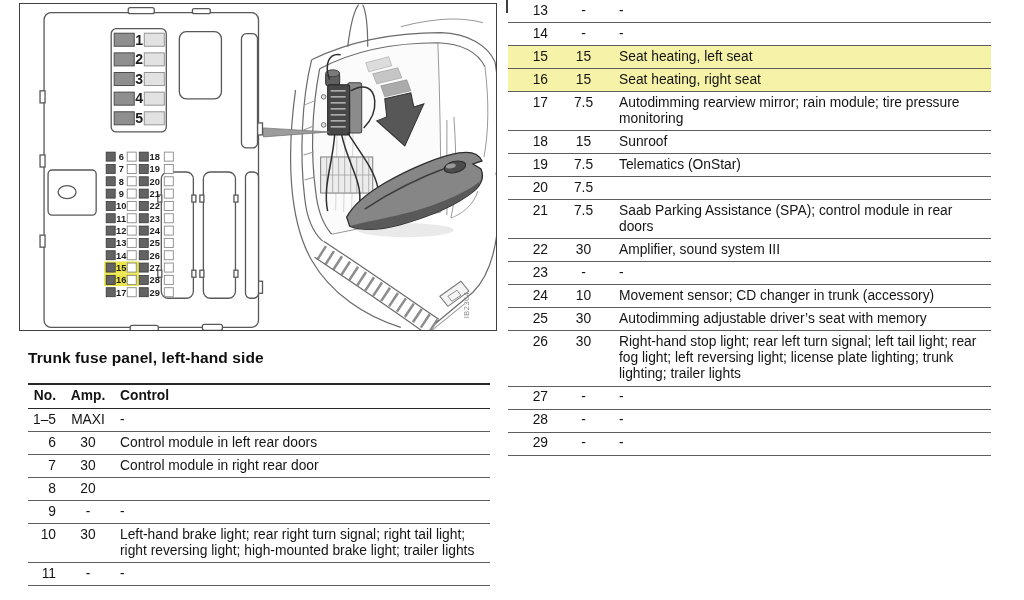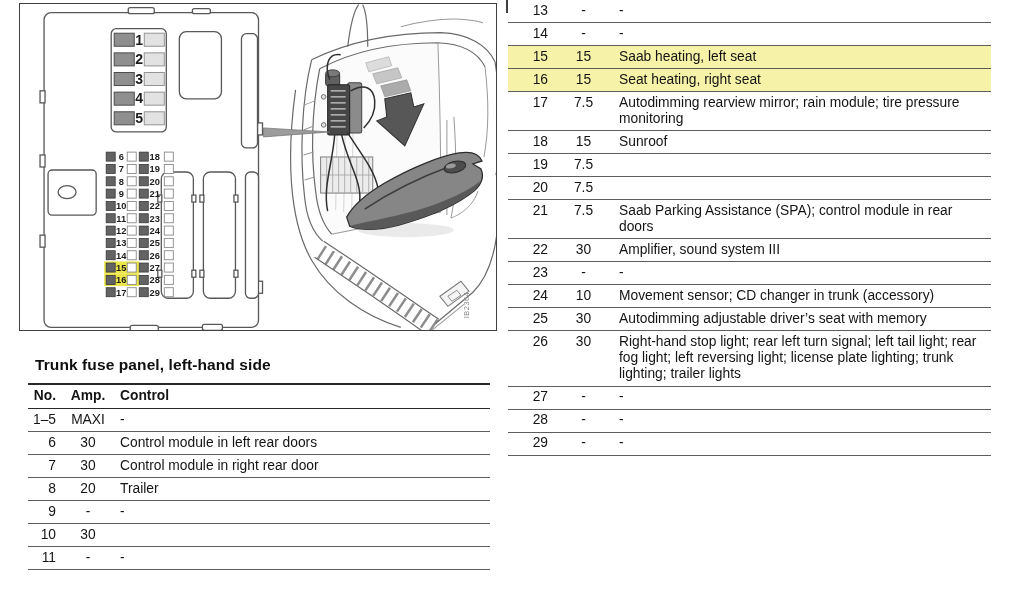--- a/index.html
+++ b/index.html
@@ -19,21 +19,21 @@
   .fdark{fill:#8f8f8f;stroke:#4c4c4c;stroke-width:1;}
   .flight{fill:#e2e2e2;stroke:#949494;stroke-width:1;}
   .fsq-dark{fill:#636363;stroke:#383838;stroke-width:.8;}
   .fsq-light{fill:#ffffff;stroke:#8a8a8a;stroke-width:.9;}
   .fhl{fill:var(--fuse-hl,#eee84f);stroke:none;}
   .maxi-num{font:bold 14px "Liberation Sans",sans-serif;fill:#1c1c1c;}
   .small-num{font:600 9.3px "Liberation Sans",sans-serif;fill:#1c1c1c;}
   .figid{font:7.5px "Liberation Sans",sans-serif;fill:#8a8a8a;letter-spacing:.5px;}
   
   .sec-title{
-    position:absolute;left:28px;top:349px;margin:7px;
+    position:absolute;left:28px;top:349px;margin:0;
     font-size:15.5px;font-weight:bold;color:#0f0f0f;letter-spacing:.1px;
   }
   
   .ftable{position:absolute;font-size:13.8px;line-height:16.2px;color:#141414;}
   .ftable-left{left:28px;top:383px;width:462px;}
   .ftable-right{left:508px;top:0;width:483px;}
   .t-head{
     display:flex;align-items:flex-end;font-weight:bold;
     border-top:2px solid #282828;border-bottom:1.8px solid #282828;
     padding:3px 0 4px 0;
@@ -294,30 +294,30 @@
         <div class="c-fn">Control module in left rear doors</div>
       </div>
       <div class="t-row">
         <div class="c-no">7</div>
         <div class="c-amp">30</div>
         <div class="c-fn">Control module in right rear door</div>
       </div>
       <div class="t-row">
         <div class="c-no">8</div>
         <div class="c-amp">20</div>
-        <div class="c-fn">Trailer</div>
       </div>
       <div class="t-row">
         <div class="c-no">9</div>
         <div class="c-amp">-</div>
         <div class="c-fn">-</div>
       </div>
       <div class="t-row">
         <div class="c-no">10</div>
         <div class="c-amp">30</div>
+        <div class="c-fn">Left-hand brake light; rear right turn signal; right tail light; right reversing light; high-mounted brake light; trailer lights</div>
       </div>
       <div class="t-row">
         <div class="c-no">11</div>
         <div class="c-amp">-</div>
         <div class="c-fn">-</div>
       </div>
     </div>
 
   <div class="ftable ftable-right" id="table-right">
       <div class="t-row">
@@ -326,40 +326,41 @@
         <div class="c-fn">-</div>
       </div>
       <div class="t-row">
         <div class="c-no">14</div>
         <div class="c-amp">-</div>
         <div class="c-fn">-</div>
       </div>
       <div class="t-row hl">
         <div class="c-no">15</div>
         <div class="c-amp">15</div>
-        <div class="c-fn">Saab heating, left seat</div>
+        <div class="c-fn">Seat heating, left seat</div>
       </div>
       <div class="t-row hl">
         <div class="c-no">16</div>
         <div class="c-amp">15</div>
         <div class="c-fn">Seat heating, right seat</div>
       </div>
       <div class="t-row">
         <div class="c-no">17</div>
         <div class="c-amp">7.5</div>
         <div class="c-fn">Autodimming rearview mirror; rain module; tire pressure monitoring</div>
       </div>
       <div class="t-row">
         <div class="c-no">18</div>
         <div class="c-amp">15</div>
         <div class="c-fn">Sunroof</div>
       </div>
       <div class="t-row">
         <div class="c-no">19</div>
         <div class="c-amp">7.5</div>
+        <div class="c-fn">Telematics (OnStar)</div>
       </div>
       <div class="t-row">
         <div class="c-no">20</div>
         <div class="c-amp">7.5</div>
       </div>
       <div class="t-row">
         <div class="c-no">21</div>
         <div class="c-amp">7.5</div>
         <div class="c-fn">Saab Parking Assistance (SPA); control module in rear doors</div>
       </div>

